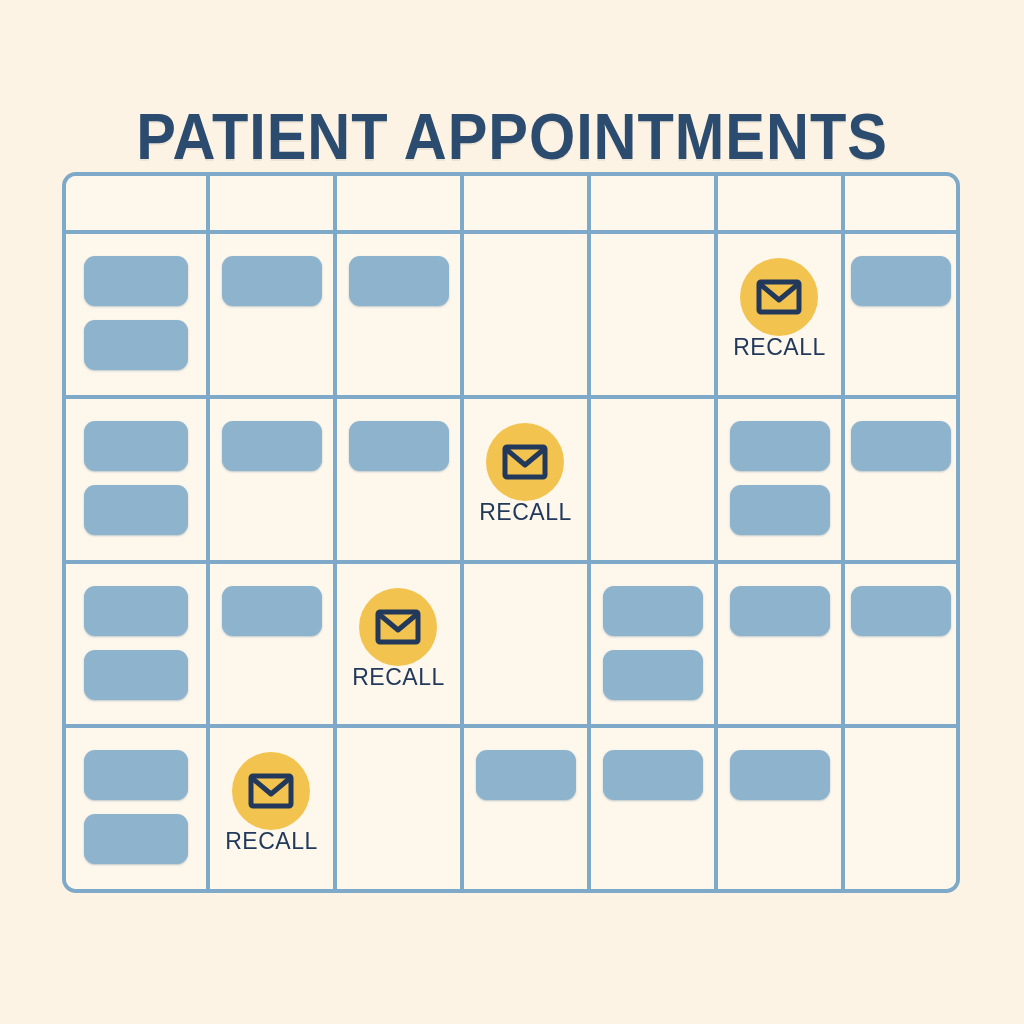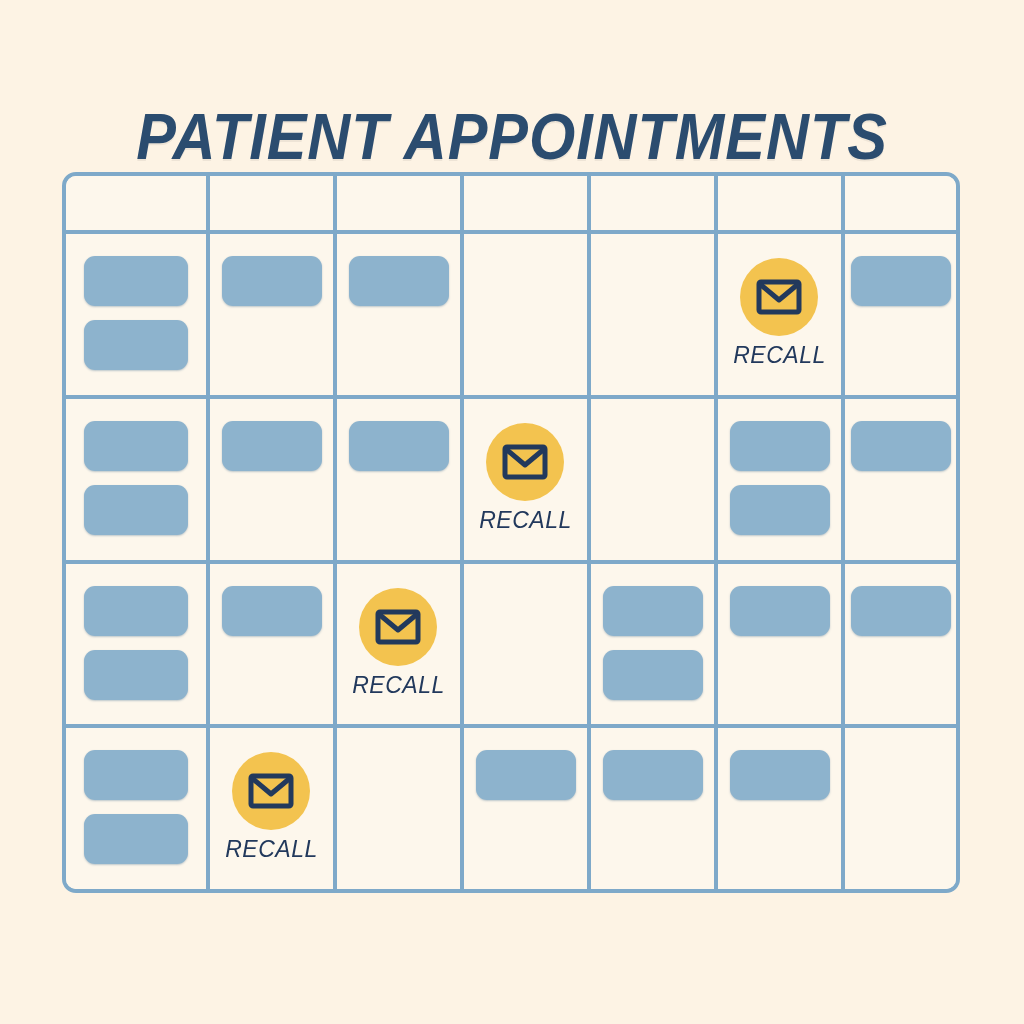--- a/index.html
+++ b/index.html
@@ -12,21 +12,20 @@
     background: #fdf3e4;
     font-family: "Liberation Sans", sans-serif;
     overflow: hidden;
     position: relative;
   }
 
   #page {
     position: absolute;
     inset: 0;
     background: #fdf3e4;
-    font-style: italic;
   }
 
   
   #title {
     position: absolute;
     left: 0;
     top: 62px;
     width: 1024px;
     text-align: center;
     color: #2b4c6f;
@@ -102,21 +101,21 @@
     background: #8db3cd;
     box-shadow: 0 1px 2px rgba(70,110,140,0.35);
   }
   .col-0 .appt { width: 104px; }
 
   
   .recall {
     display: flex;
     flex-direction: column;
     align-items: center;
-    gap: 8px;
+    gap: 0;
     padding-top: 2px;
   }
   .recall-circle {
     width: 78px;
     height: 78px;
     border-radius: 50%;
     background: #f3c34f;
     display: flex;
     align-items: center;
     justify-content: center;

